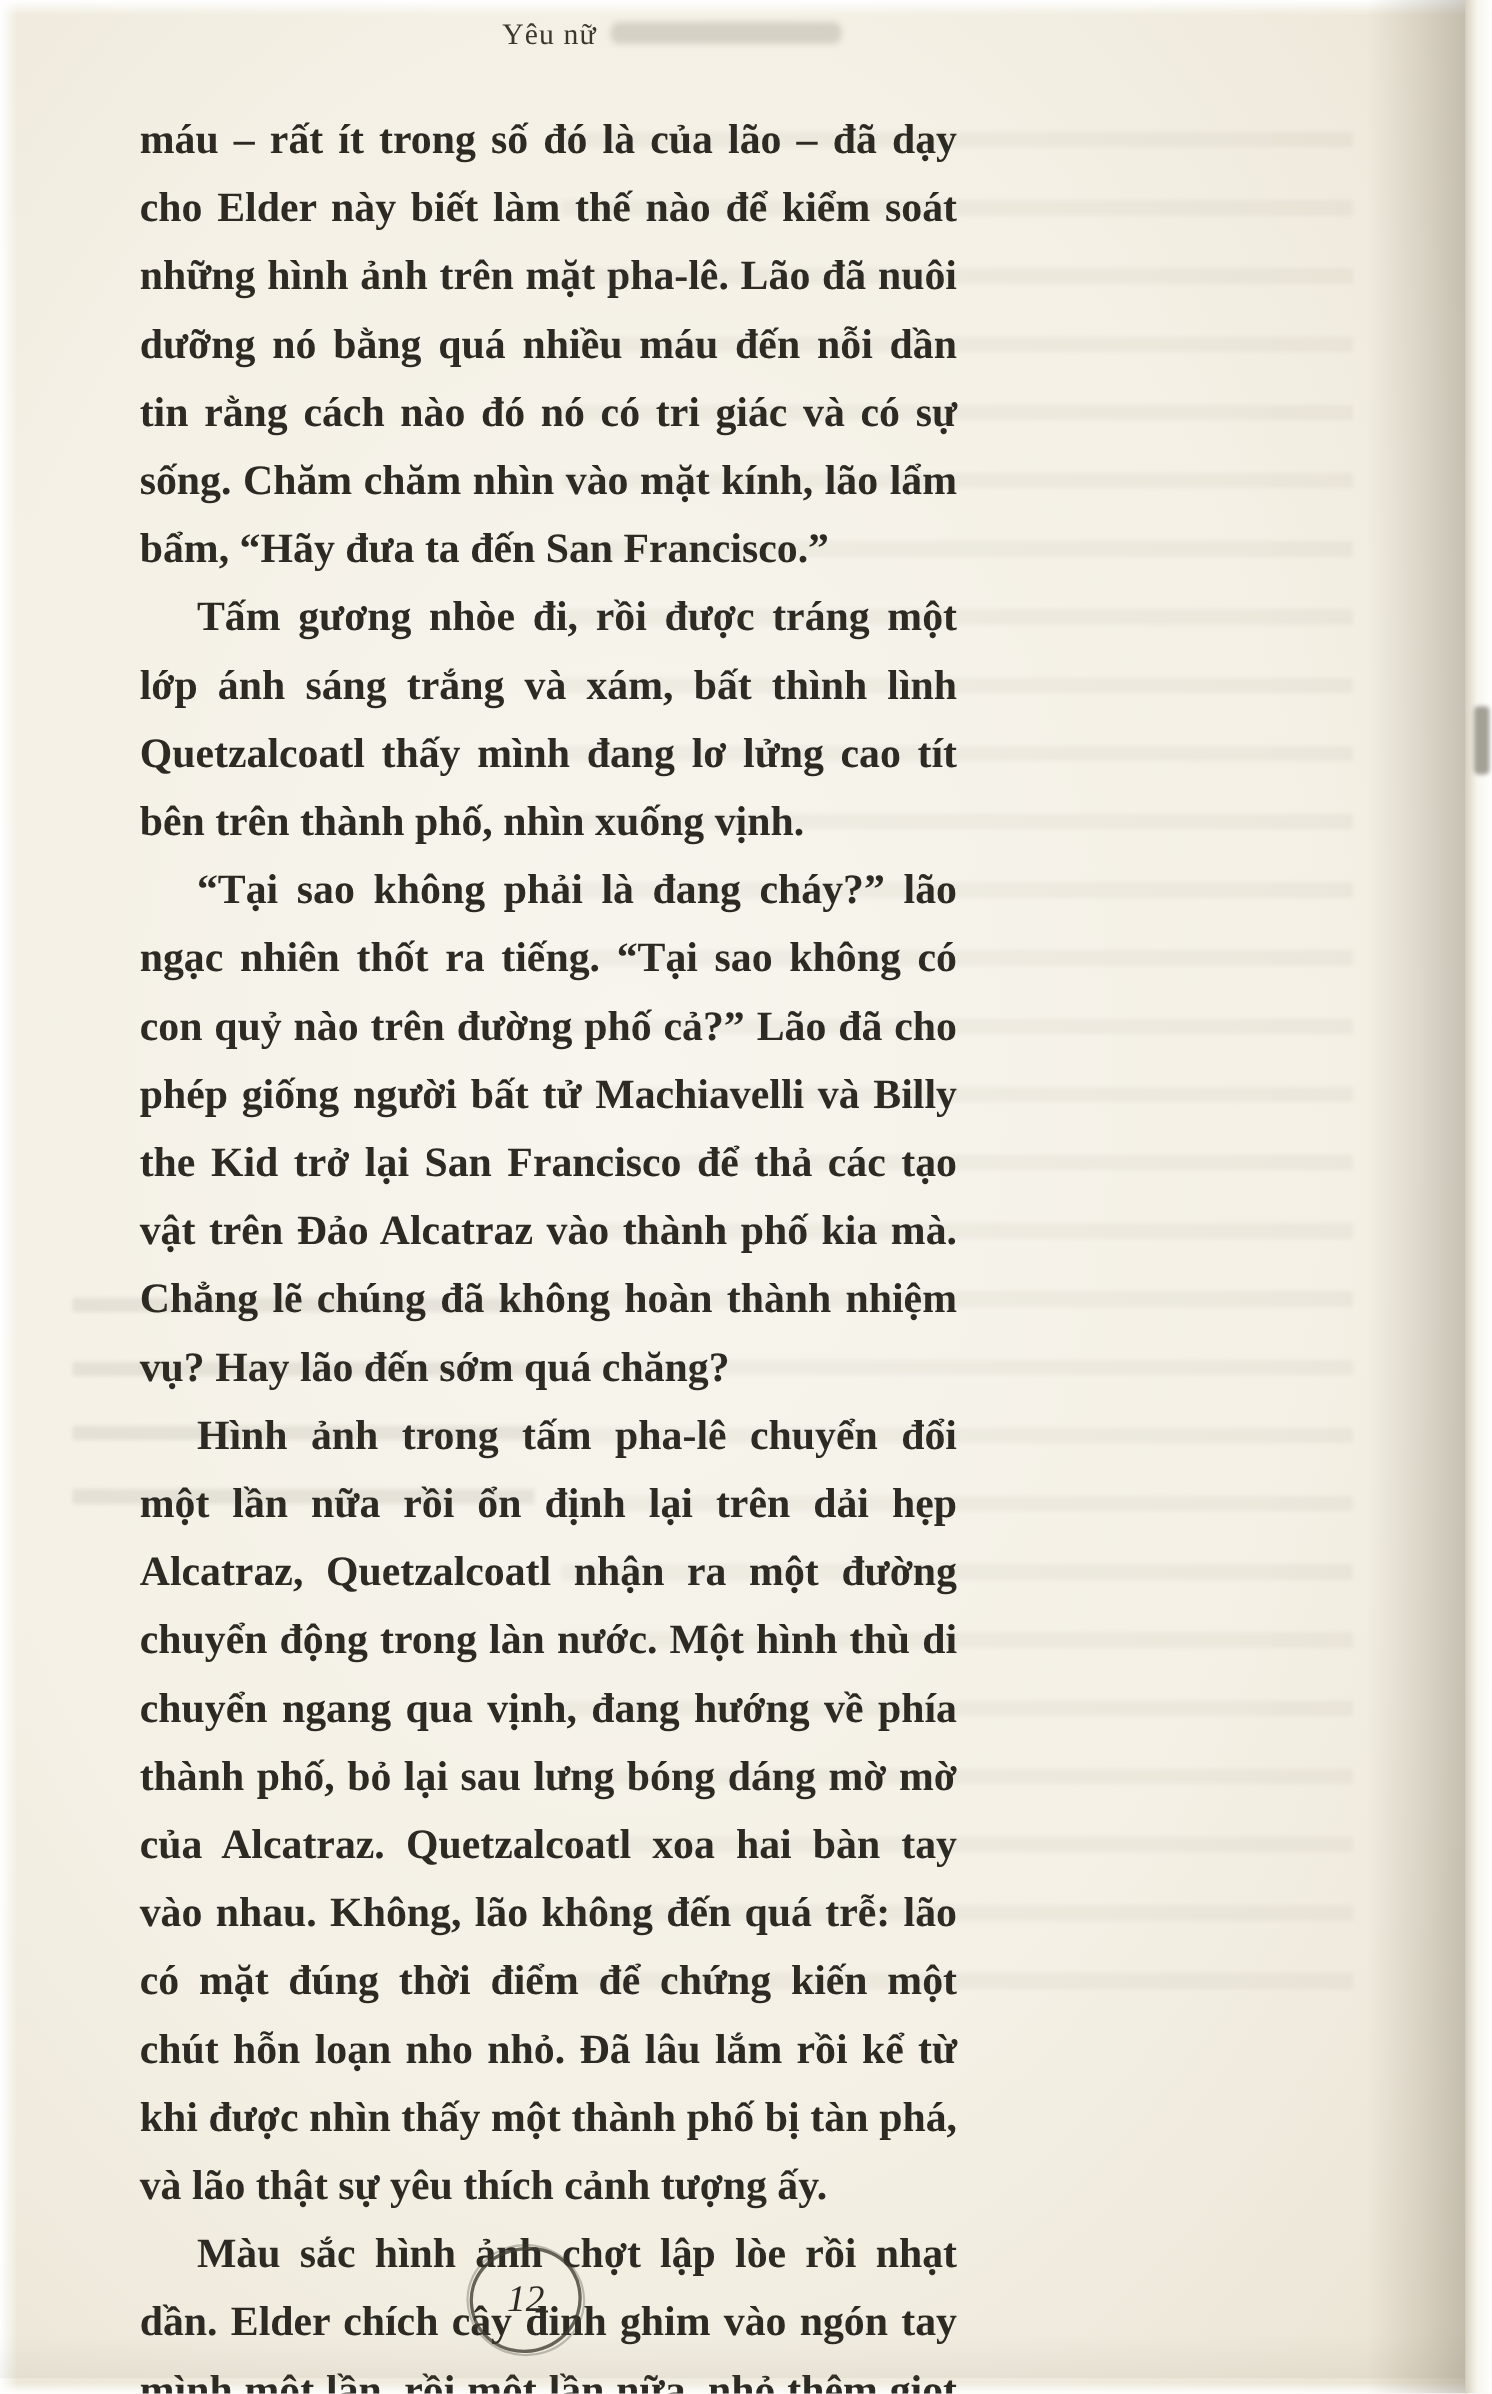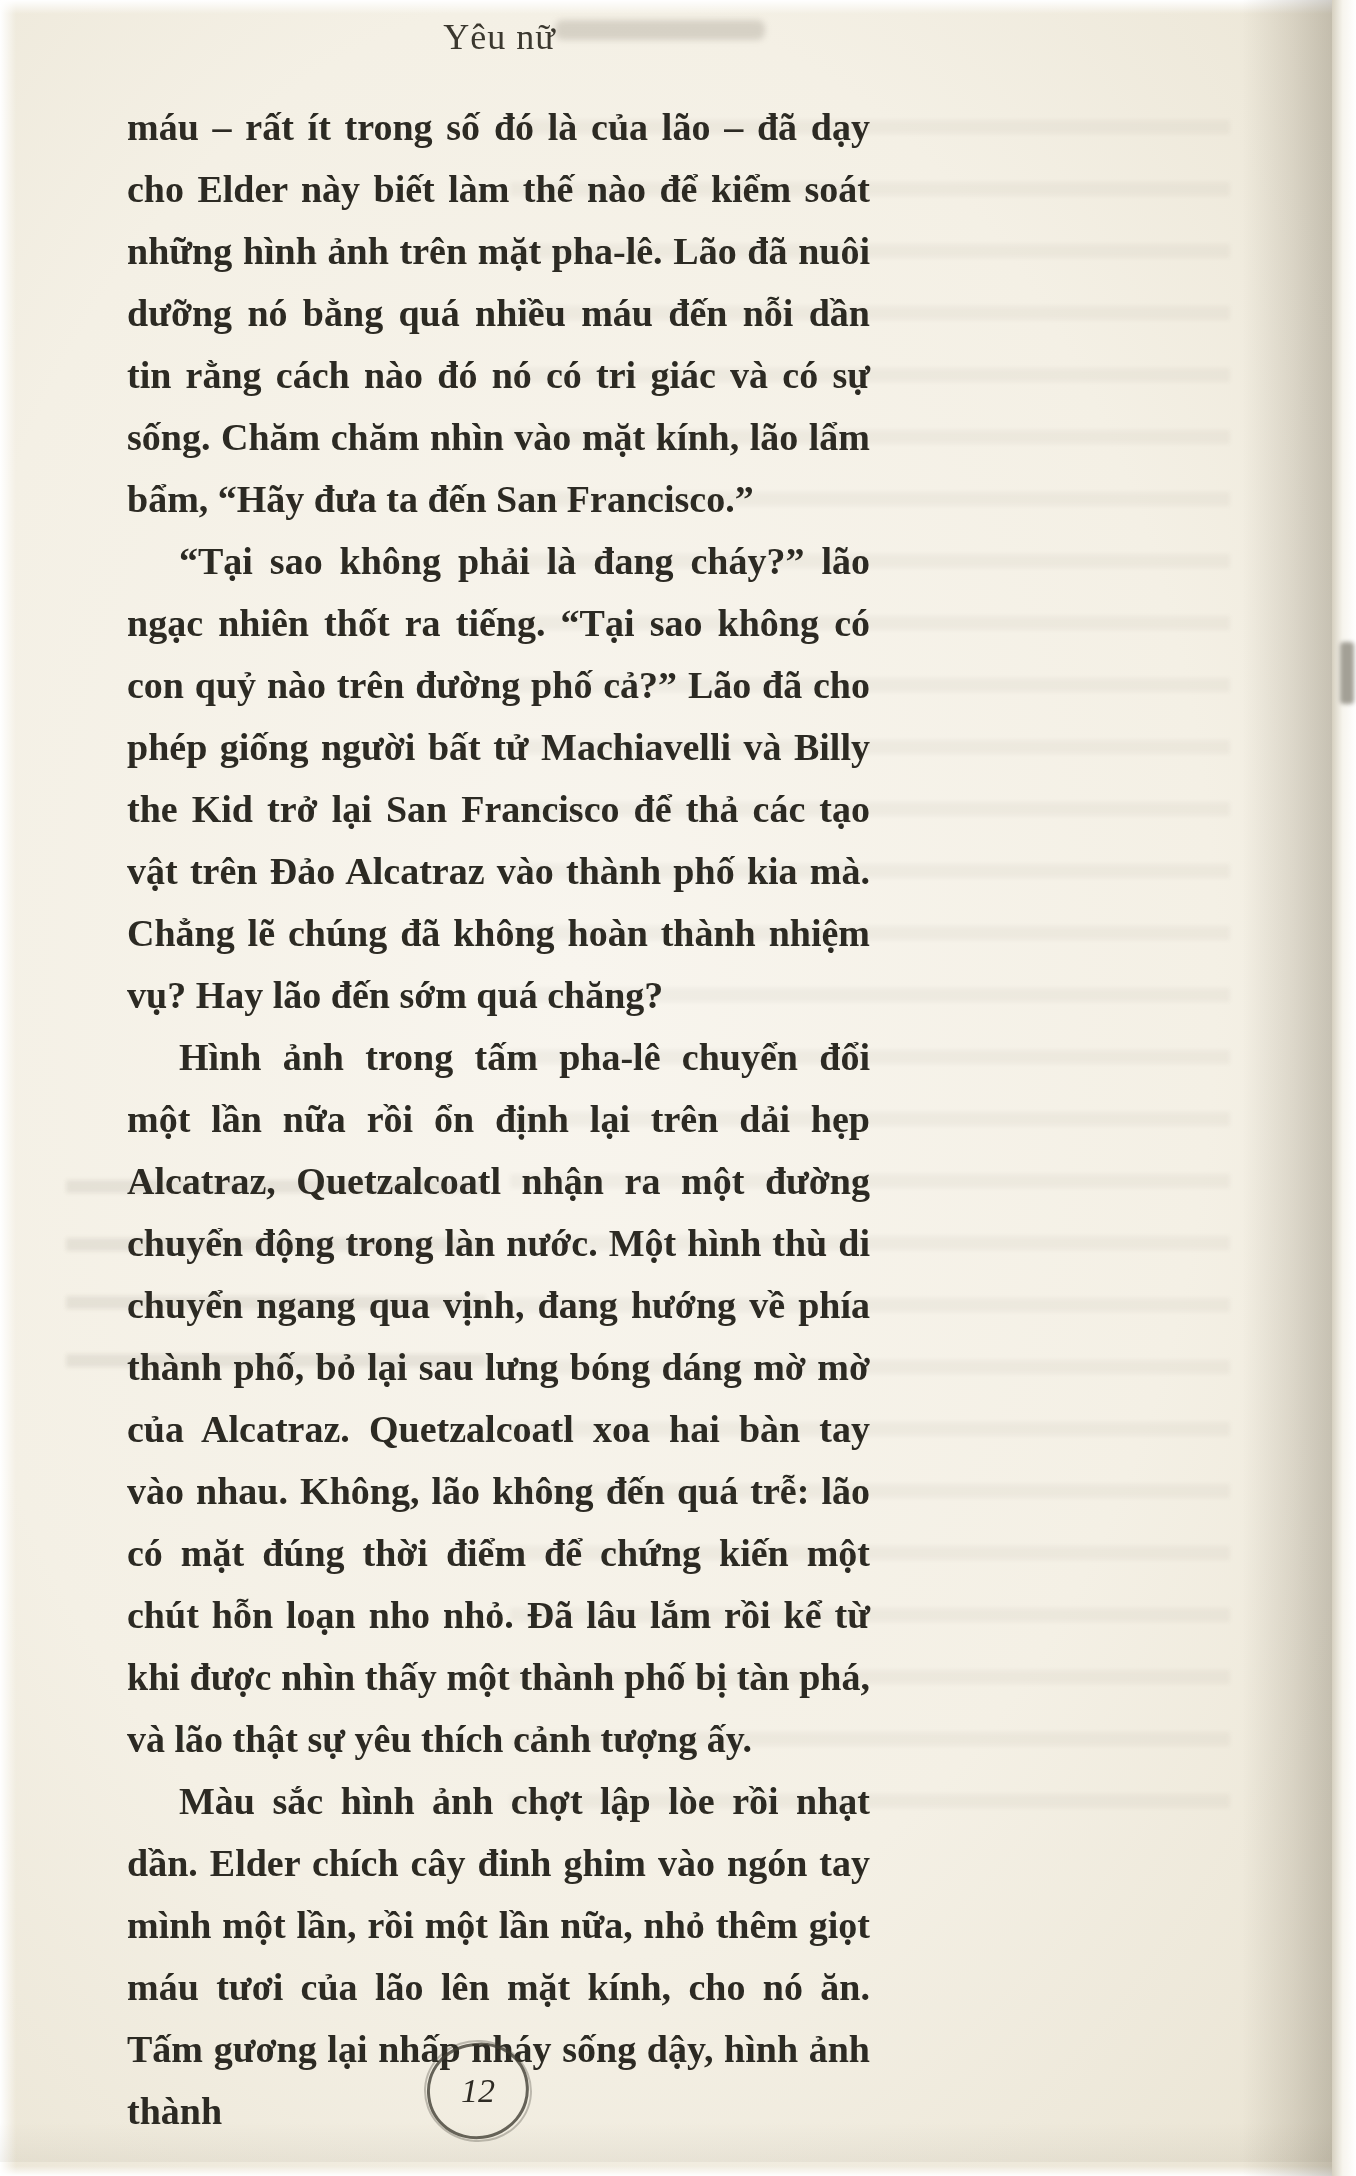--- a/index.html
+++ b/index.html
@@ -59,21 +59,21 @@
     background: rgba(110,102,86,0.22);
     filter: blur(3px);
     border-radius: 8px;
   }
   .running-header {
     position: absolute;
     left: 127px;
     top: 16px;
     width: 745px;
     text-align: center;
-    font-size: 36px;
+    font-size: 27px;
     letter-spacing: 1px;
     color: #3b382f;
   }
   .textblock {
     position: absolute;
     left: 127px;
     top: 96px;
     width: 743px;
     font-size: 38px;
     line-height: 62px;
@@ -163,20 +163,21 @@
 <div class="page">
 
   <div class="ghost-col"></div>
   <div class="ghost-block-low"></div>
   <div class="ghost-header"></div>
 
   <div class="running-header">Yêu nữ</div>
 
   <div class="textblock">
     <p>máu – rất ít trong số đó là của lão – đã dạy cho Elder này biết làm thế nào để kiểm soát những hình ảnh trên mặt pha-lê. Lão đã nuôi dưỡng nó bằng quá nhiều máu đến nỗi dần tin rằng cách nào đó nó có tri giác và có sự sống. Chăm chăm nhìn vào mặt kính, lão lẩm bẩm, “Hãy đưa ta đến San Francisco.”</p>
+    <p class="indent">Tấm gương nhòe đi, rồi được tráng một lớp ánh sáng trắng và xám, bất thình lình Quetzalcoatl thấy mình đang lơ lửng cao tít bên trên thành phố, nhìn xuống vịnh.</p>
     <p class="indent">“Tại sao không phải là đang cháy?” lão ngạc nhiên thốt ra tiếng. “Tại sao không có con quỷ nào trên đường phố cả?” Lão đã cho phép giống người bất tử Machiavelli và Billy the Kid trở lại San Francisco để thả các tạo vật trên Đảo Alcatraz vào thành phố kia mà. Chẳng lẽ chúng đã không hoàn thành nhiệm vụ? Hay lão đến sớm quá chăng?</p>
     <p class="indent">Hình ảnh trong tấm pha-lê chuyển đổi một lần nữa rồi ổn định lại trên dải hẹp Alcatraz, Quetzalcoatl nhận ra một đường chuyển động trong làn nước. Một hình thù di chuyển ngang qua vịnh, đang hướng về phía thành phố, bỏ lại sau lưng bóng dáng mờ mờ của Alcatraz. Quetzalcoatl xoa hai bàn tay vào nhau. Không, lão không đến quá trễ: lão có mặt đúng thời điểm để chứng kiến một chút hỗn loạn nho nhỏ. Đã lâu lắm rồi kể từ khi được nhìn thấy một thành phố bị tàn phá, và lão thật sự yêu thích cảnh tượng ấy.</p>
     <p class="indent">Màu sắc hình ảnh chợt lập lòe rồi nhạt dần. Elder chích cây đinh ghim vào ngón tay mình một lần, rồi một lần nữa, nhỏ thêm giọt máu tươi của lão lên mặt kính, cho nó ăn. Tấm gương lại nhấp nháy sống dậy, hình ảnh thành</p>
   </div>
 
   <div class="pagenum-wrap">
     <div class="pagenum-circle">
       <span class="pagenum">12</span>
     </div>
   </div>

